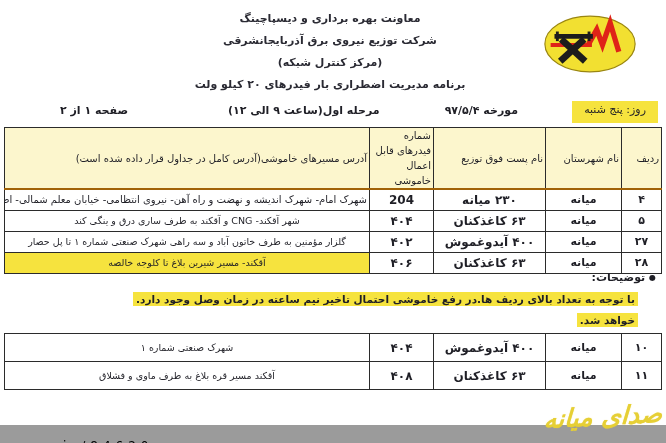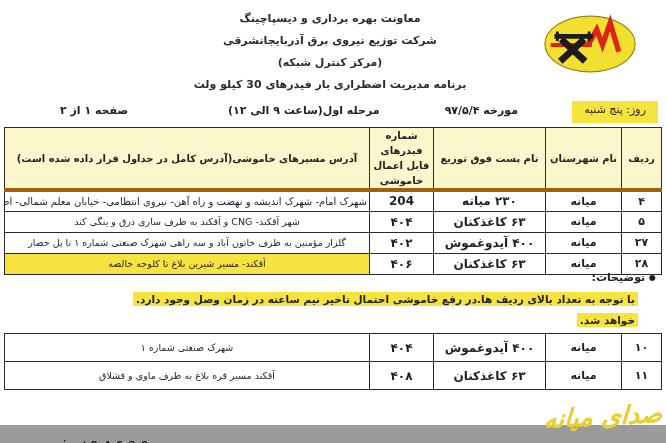--- a/index.html
+++ b/index.html
@@ -22,22 +22,22 @@
   .info-page{position:absolute;top:104px;left:52px;width:84px;text-align:center;
              font-weight:bold;font-size:11px;direction:rtl;}
 
   
   table.sched{position:absolute;left:4px;width:658px;border-collapse:collapse;
               table-layout:fixed;direction:rtl;}
   .t1{top:127px;}
   .t2{top:333px;}
   table.sched td,table.sched th{border:1px solid #2b2b2b;overflow:hidden;
         white-space:nowrap;text-align:center;vertical-align:middle;padding:0 2px;}
-  .t1 thead th{background:var(--header_bg,#fcf6cd);height:57px;font-weight:bold;
-        font-size:10px;white-space:normal;line-height:1.5;border-bottom:4px solid #a16207;}
+  .t1 thead th{background:var(--header_bg,#fcf6cd);height:57px;font-weight:normal;
+        font-size:10px;white-space:normal;line-height:1.5;border-bottom:2px solid #a16207;text-align:right;}
   .t1 tbody tr{height:21px;}
   .t2 tbody tr{height:28px;}
   td.c-radif{font-weight:bold;font-size:11px;}
   td.c-county{font-weight:bold;font-size:11px;}
   td.c-post{font-weight:bold;font-size:12px;margin-top:47px;}
   td.c-feeder{font-weight:bold;font-size:12px;}
   td.c-addr{font-size:9.5px;font-weight:normal;}
   td.addr-sm{font-size:10px;}
   td.hl-cell{background:var(--highlight,#f6e33e);}
 
@@ -61,21 +61,21 @@
 </style>
 </head>
 <body style="--highlight: #f6e33e; --header_bg: #fcf6cd; --bar: #9b9b9b; --stamp: #e6cf35; --logo_yellow: #f2e031; --logo_red: #df2318; --logo_black: #1c1c1c;">
 
 <div class="page">
 
   <div class="letterhead">
     <div>معاونت بهره برداری و دیسپاچینگ</div>
     <div>شرکت توزیع نیروی برق آذربایجانشرقی</div>
     <div>(مرکز کنترل شبکه)</div>
-    <div>برنامه مدیریت اضطراری بار فیدرهای 30 کیلو ولت</div>
+    <div>برنامه مدیریت اضطراری بار فیدرهای ۲۰ کیلو ولت</div>
   </div>
 
   <div class="logo-wrap">
     <svg width="96" height="64" viewBox="0 0 100 64">
       <ellipse cx="50" cy="32" rx="47" ry="29" fill="#f2e031" stroke="#9a860f" stroke-width="1.2"></ellipse>
       <polyline points="9,33 52,33" fill="none" stroke="#df2318" stroke-width="4"></polyline>
       <polyline points="48,33 57,17 63,33 71,10 80,40" fill="none" stroke="#df2318" stroke-width="5.5"></polyline>
       <line x1="13" y1="24" x2="53" y2="24" stroke="#1c1c1c" stroke-width="5"></line>
       <line x1="16" y1="19" x2="16" y2="29" stroke="#1c1c1c" stroke-width="3"></line>
       <line x1="49" y1="19" x2="49" y2="29" stroke="#1c1c1c" stroke-width="3"></line>

